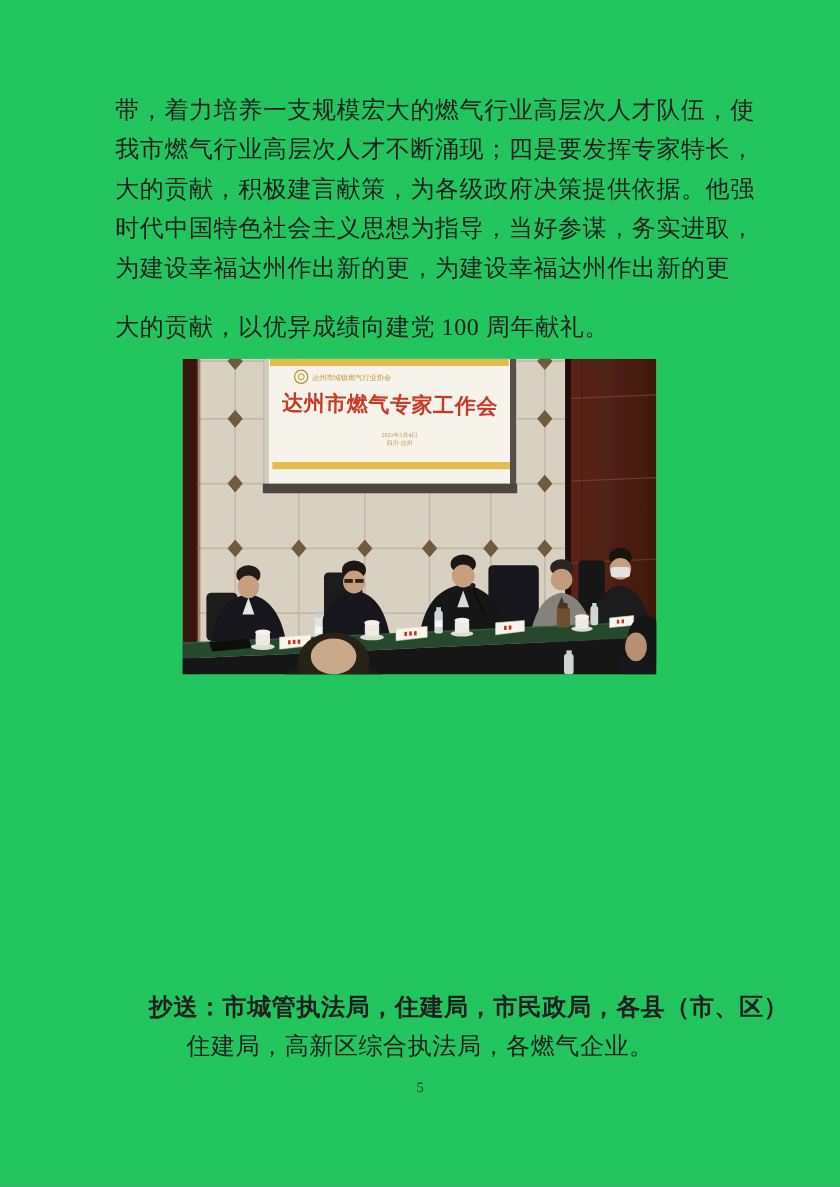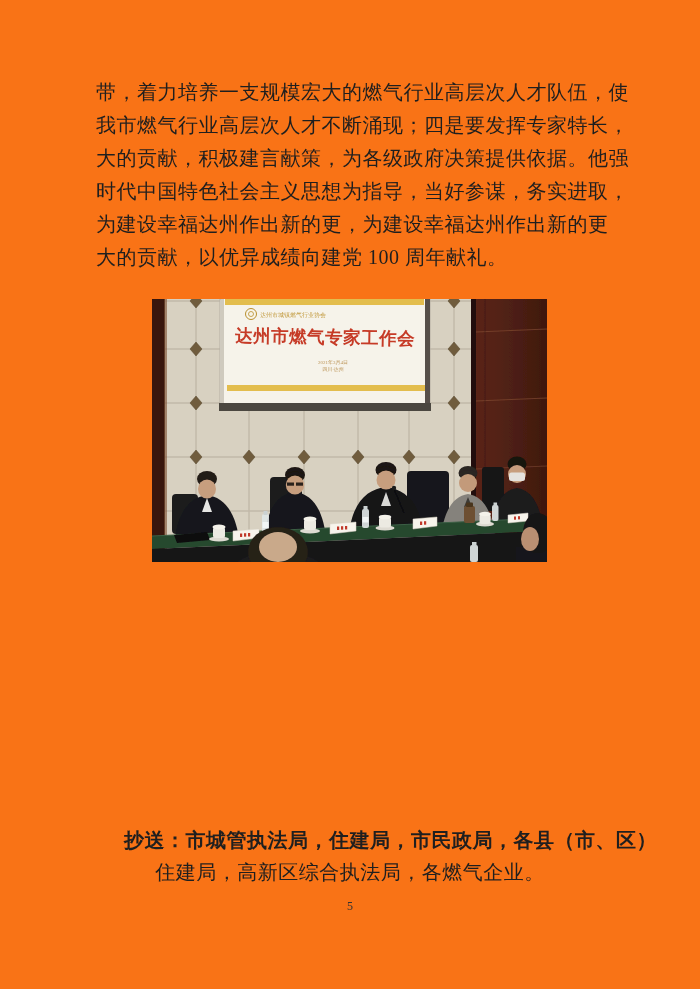--- a/index.html
+++ b/index.html
@@ -1,38 +1,39 @@
 <!DOCTYPE html>
 <html><head>
 <meta charset="utf-8">
 <style>
   html,body{margin:0;padding:0;}
   body{background:#888;}
   .page{
     position:relative;
     width:700px;height:989px;
-    background:#f97316;
+    background:#22c55e;
     margin:0 auto;
     overflow:hidden;
     font-family:"Liberation Serif","DejaVu Serif",serif;
   }
   .body-text{
     position:absolute;left:96px;top:76px;width:508px;
     font-size:20px;line-height:33px;color:#1f1f1f;
     letter-spacing:0.5px;
   }
   .body-text .line{
     text-align:justify;
     text-align-last:justify;
     text-justify:inter-ideograph;
     white-space:nowrap;
   }
   .body-text .line.last{
     text-align-last:left;
     white-space:normal;
+    margin-top:16px;
   }
   .photo-wrap{
     position:absolute;left:152px;top:299px;width:395px;height:263px;
   }
   .photo-wrap svg{display:block;width:395px;height:263px;}
   .cc-block{
     position:absolute;left:96px;top:824px;width:508px;
     font-size:20px;line-height:32px;color:#1f1f1f;
     letter-spacing:0.5px;
   }

